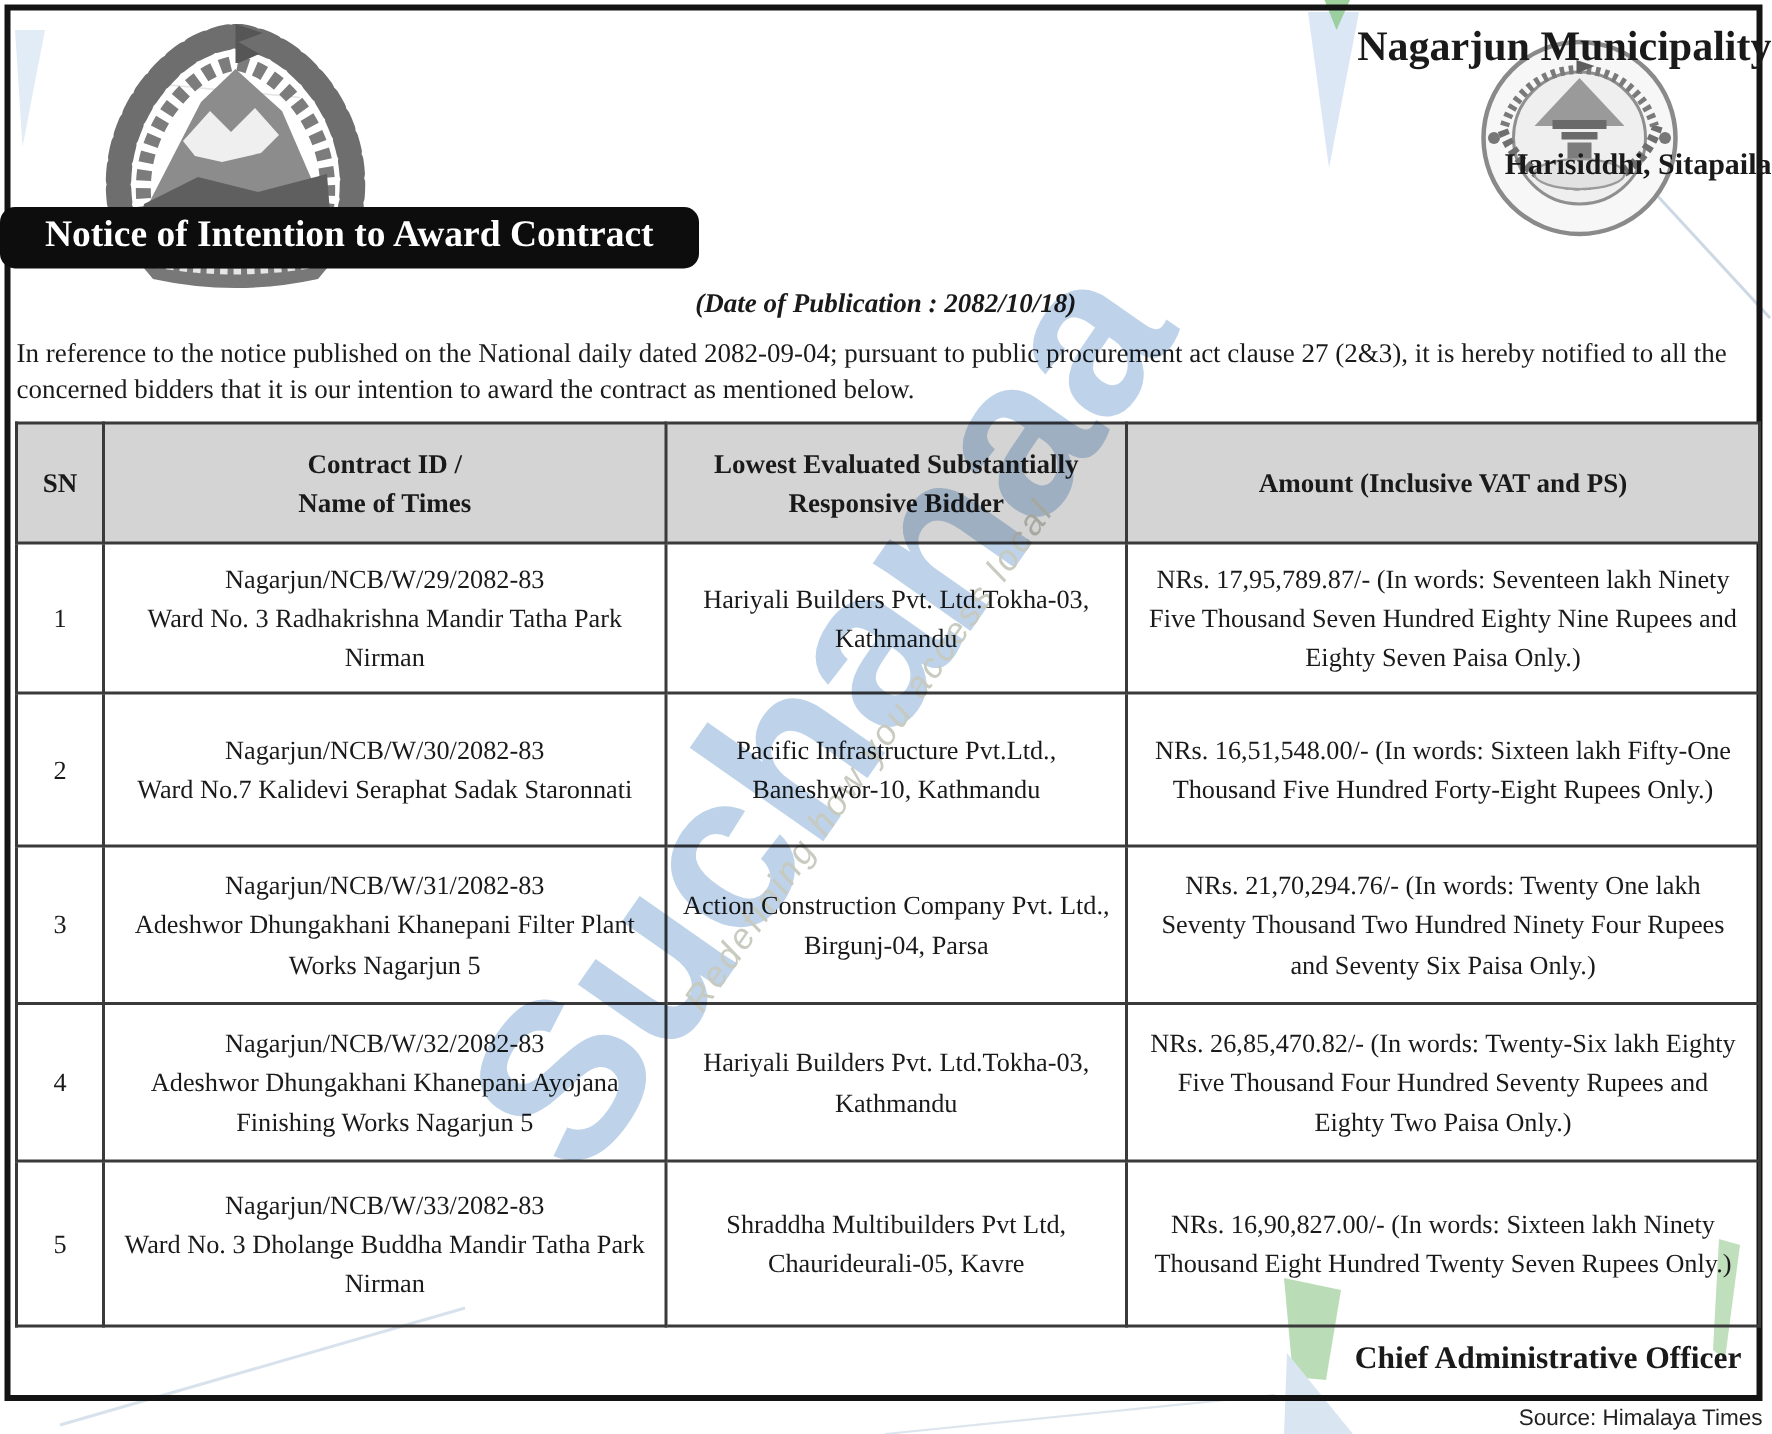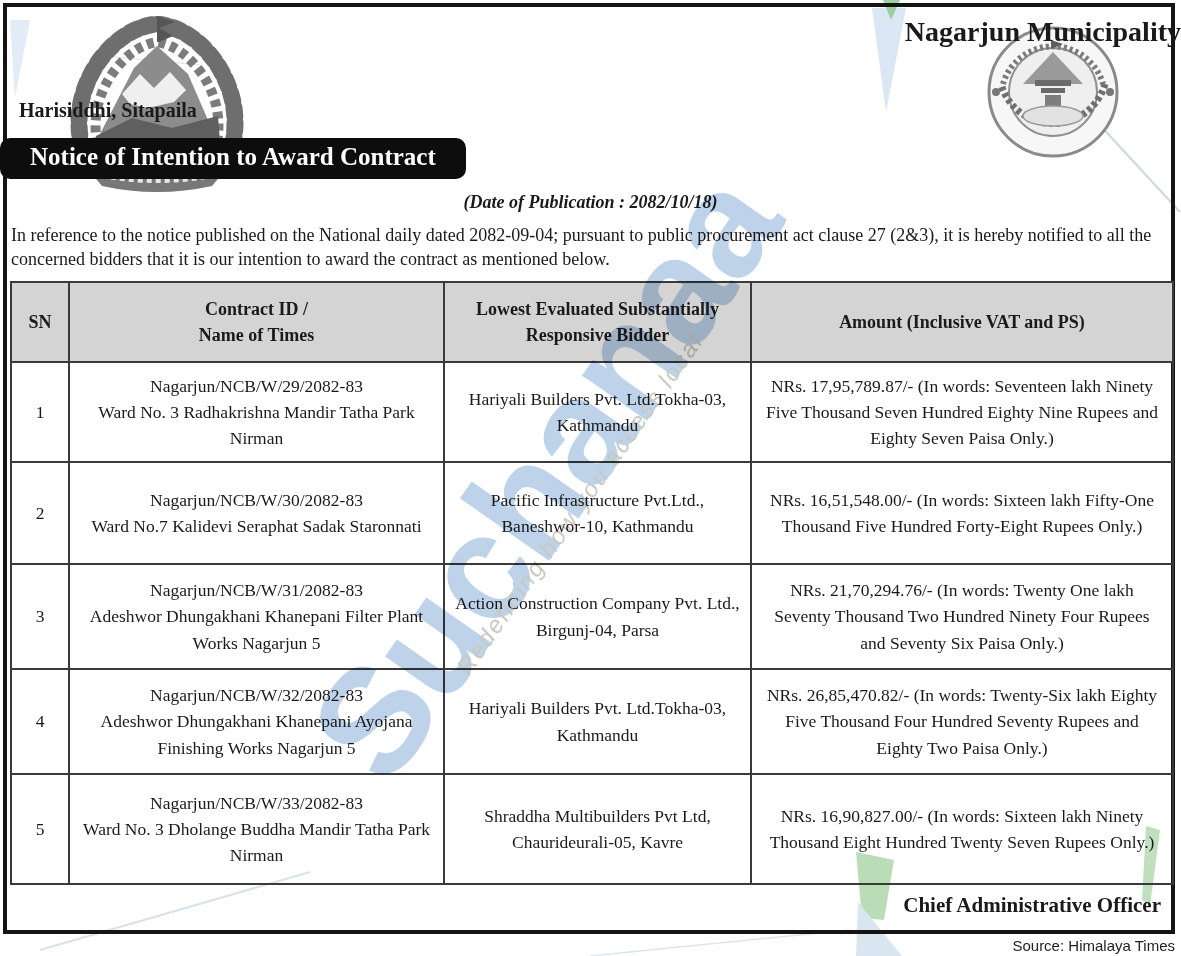--- a/index.html
+++ b/index.html
@@ -36,21 +36,21 @@
     position:absolute;left:3px;top:3px;width:1172px;height:931px;
     border:4px solid #141414;box-sizing:border-box;z-index:2;
     pointer-events:none;
   }
   .content{position:absolute;inset:0;z-index:3;}
   
   .title1{position:absolute;top:16px;left:0;right:0;text-align:right;
     font-size:28px;font-weight:bold;}
   .title2{position:absolute;top:58px;left:0;right:0;text-align:center;
     font-size:26px;font-weight:bold;}
-  .title3{position:absolute;top:99px;left:0;right:0;text-align:left;
+  .title3{position:absolute;top:99px;left:0;right:0;text-align:right;
     font-size:20px;font-weight:bold;padding-left:19px;}
   .badge-wrap{position:absolute;top:138px;left:0;right:0;}
   .badge{
     display:inline-block;background:#0d0d0d;color:#ffffff;
     font-size:25px;font-weight:bold;
     padding:5px 30px 8px 30px;border-radius:10px;
   }
   .pubdate{position:absolute;top:192px;left:0;right:0;text-align:center;
     font-size:18px;font-weight:bold;font-style:italic;}
   .intro{position:absolute;top:224px;left:11px;width:1160px;

